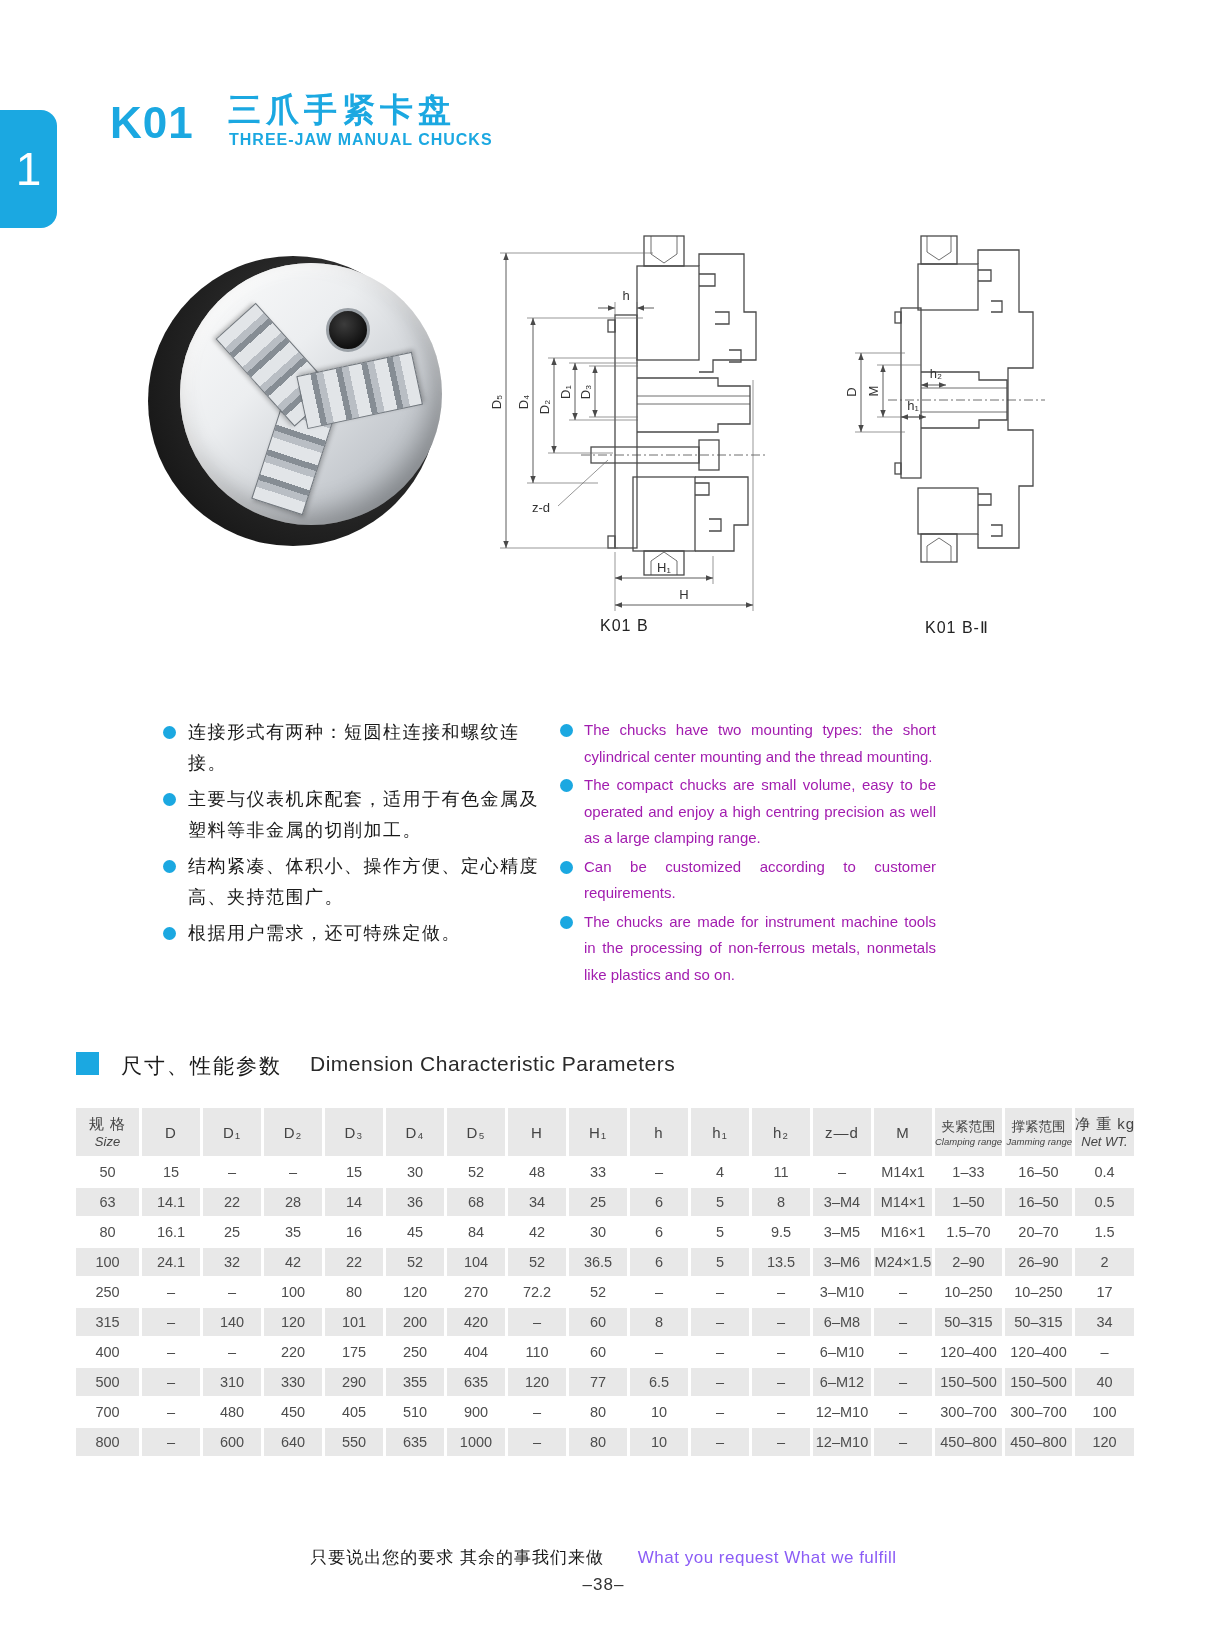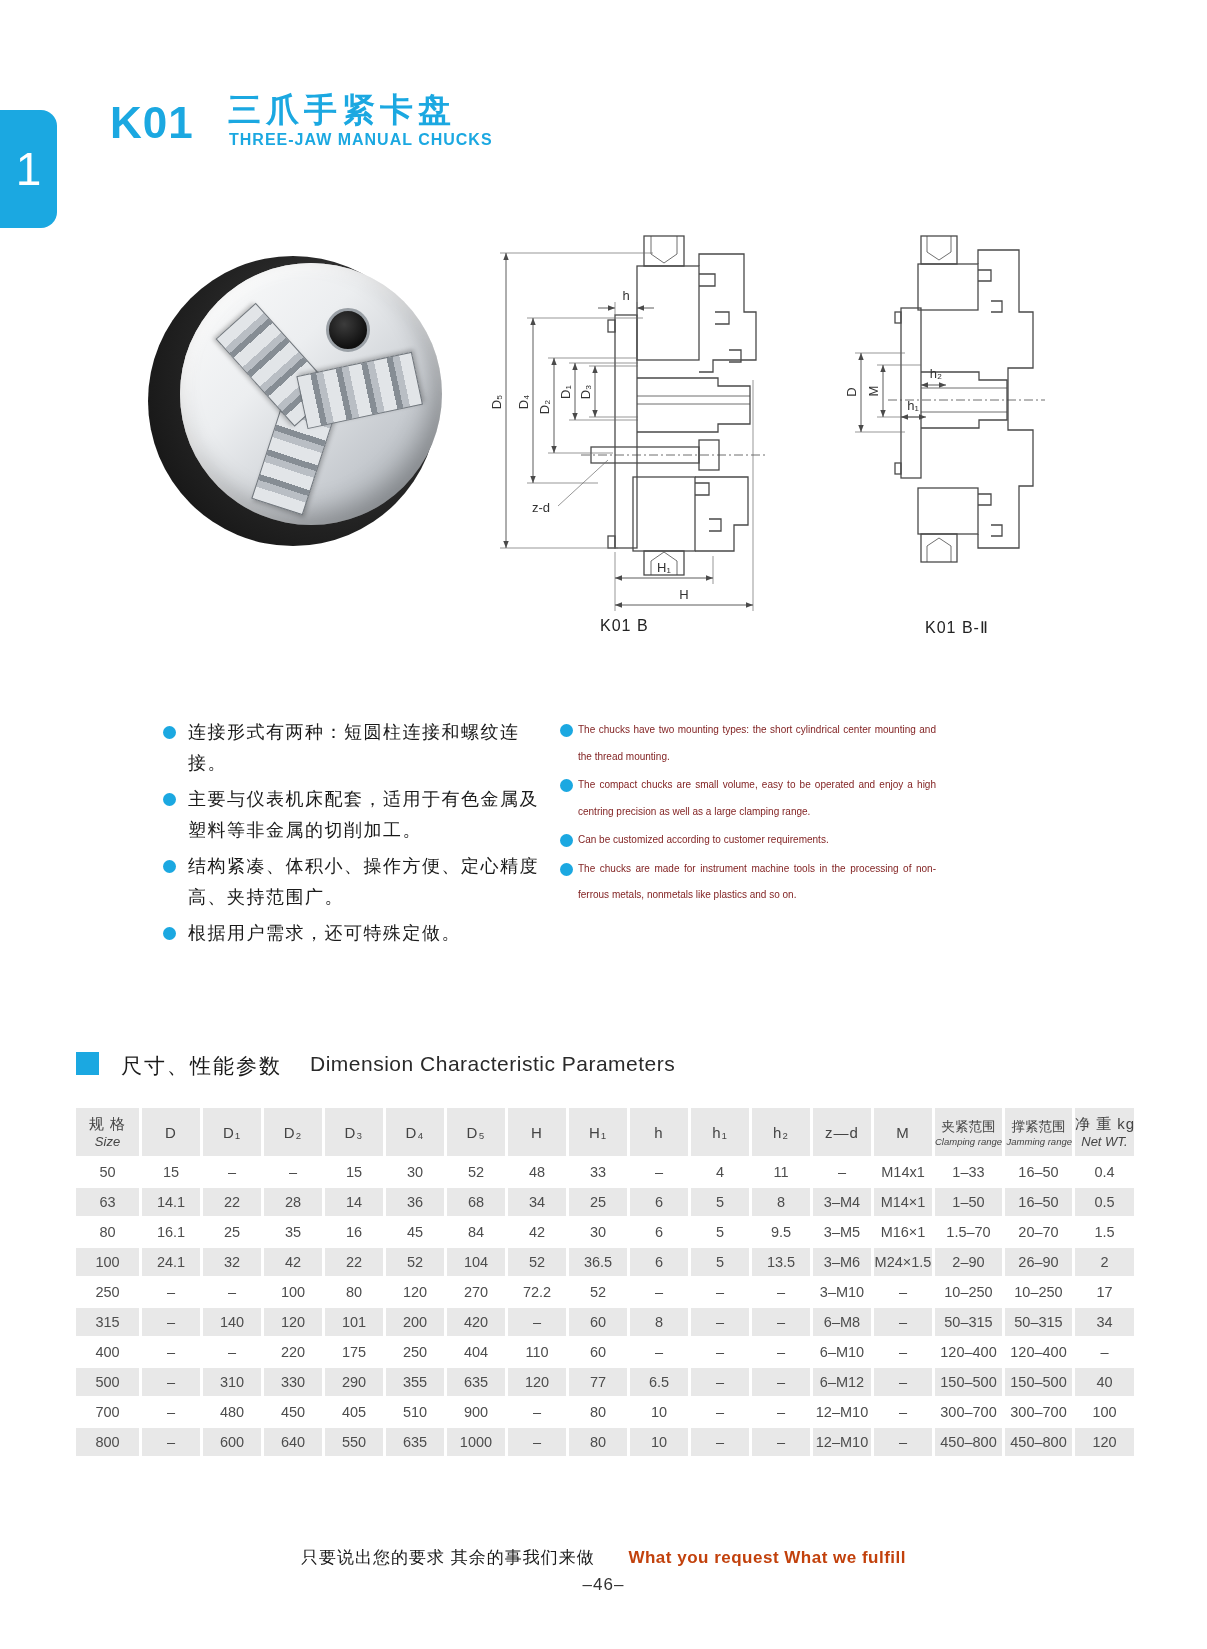--- a/index.html
+++ b/index.html
@@ -45,21 +45,21 @@
 
   
   .features{position:absolute;left:0;top:706px;width:1207px;}
   .flist{list-style:none;margin:3px;padding:0;position:absolute;top:8px;}
   .flist li{display:flex;align-items:flex-start;}
   .flist .dot{flex:none;width:13px;height:13px;border-radius:50%;background:var(--accent);}
   .flist-zh{left:160px;width:392px;}
   .flist-zh li{font-size:18px;line-height:31px;letter-spacing:1.5px;color:#1a1a1a;margin-bottom:5px;gap:12px;}
   .flist-zh .dot{margin-top:9px;}
   .flist-en{left:557px;width:376px;}
-  .flist-en li{font-size:10px;line-height:26.5px;color:#7f1d1d;margin-bottom:2px;gap:5px;text-align:justify;}
+  .flist-en li{font-size:15px;line-height:26.5px;color:#a21caf;margin-bottom:2px;gap:11px;text-align:justify;}
   .flist-en .dot{margin-top:7px;}
 
   
   .section-head{position:absolute;left:76px;top:1052px;display:flex;align-items:flex-start;}
   .bluesq{width:23px;height:23px;background:var(--accent);margin-right:22px;}
   .sh-zh{font-size:21px;color:#1a1a1a;letter-spacing:2px;margin-right:28px;}
   .sh-en{font-size:21px;color:#2a2a2a;letter-spacing:0.5px;}
 
   .spec-table{position:absolute;left:76px;top:1108px;width:1061px;border-collapse:separate;border-spacing:0;
               table-layout:fixed;color:#4d4d4d;}
@@ -68,21 +68,21 @@
   .spec-table thead th{background:#e8e8e8;height:48px;font-weight:400;vertical-align:middle;color:#444;}
   .hmain{font-size:15px;letter-spacing:1px;}
   .hsub{font-size:13px;margin-top:0px;font-style:italic;}
   th.compact .hmain{font-size:13.5px;letter-spacing:0;}
   th.compact .hsub{font-size:9.5px;letter-spacing:0;text-align:right;}
   .spec-table tbody td{height:28px;font-size:14.5px;background:#fff;}
   .spec-table tbody tr.striped td{background:#e8e8e8;}
 
   
   .slogan{position:absolute;left:0;top:1546px;width:1207px;text-align:center;font-size:17px;color:#1a1a1a;letter-spacing:1px;}
-  .slogan .en{margin-left:28px;letter-spacing:0.5px;color:#c2410c;font-weight:bold;}
+  .slogan .en{margin-left:28px;letter-spacing:0.5px;color:#8b5cf6;}
   .pageno{position:absolute;left:0;top:1575px;width:1207px;text-align:center;font-size:17px;color:#333;letter-spacing:1px;}
 </style>
 </head>
 <body>
 
 <div class="page">
 
   <div class="side-tab">
     <span>1</span>
   </div>
@@ -524,15 +524,15 @@
           <td>450–800</td>
           <td>120</td>
         </tr>
       </tbody>
   </table>
 
   <div class="slogan">
     <span class="zh">只要说出您的要求  其余的事我们来做</span>
     <span class="en">What you request  What we fulfill</span>
   </div>
-  <div class="pageno">–46–</div>
+  <div class="pageno">–38–</div>
 
 </div>
 
 </body></html>

